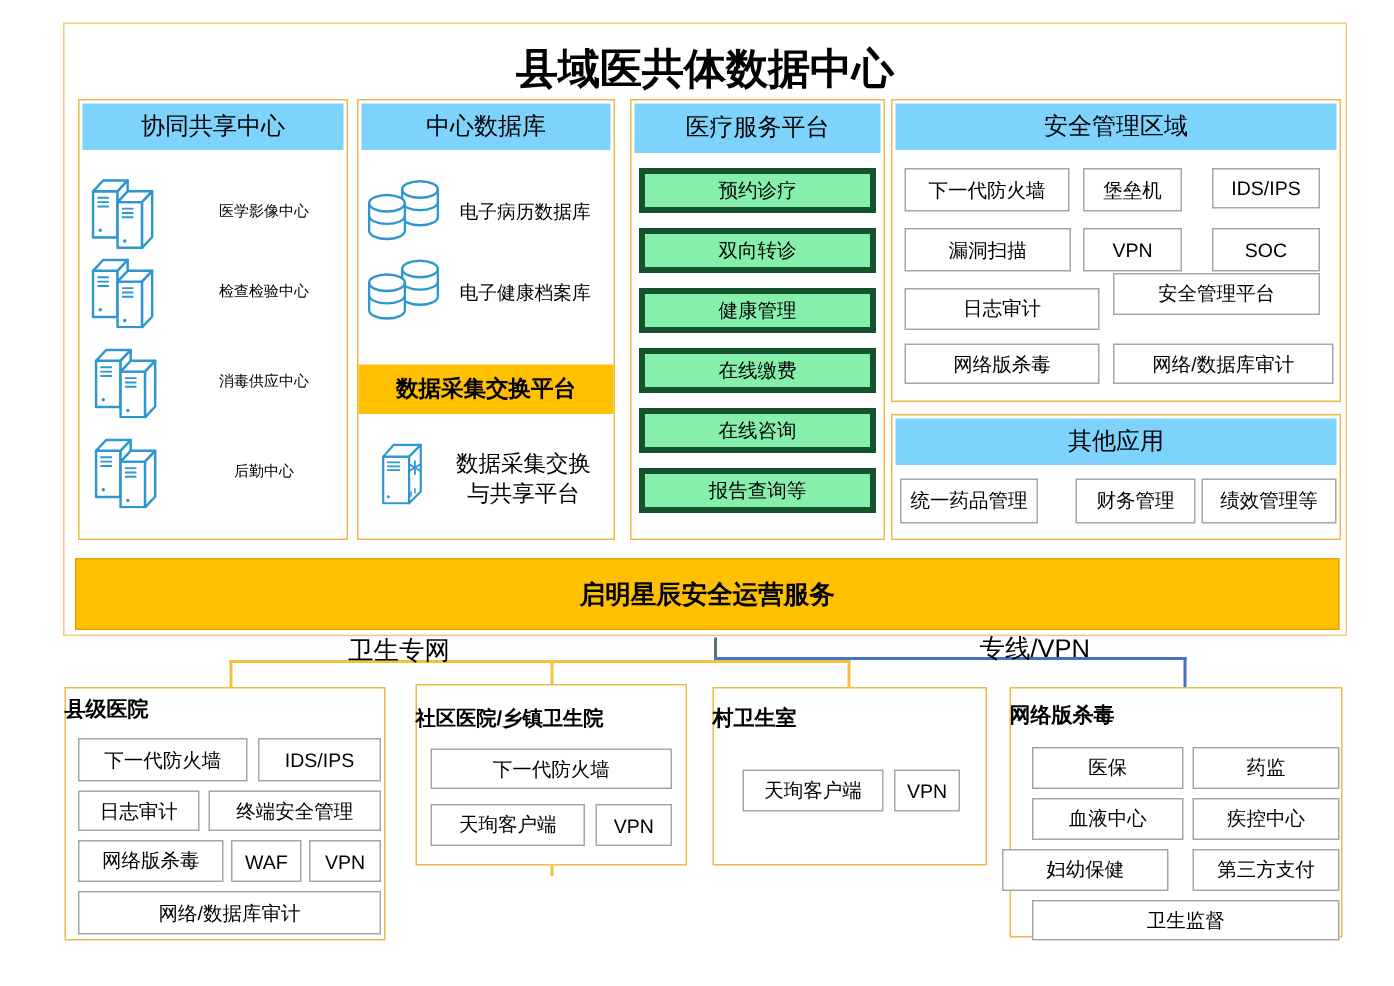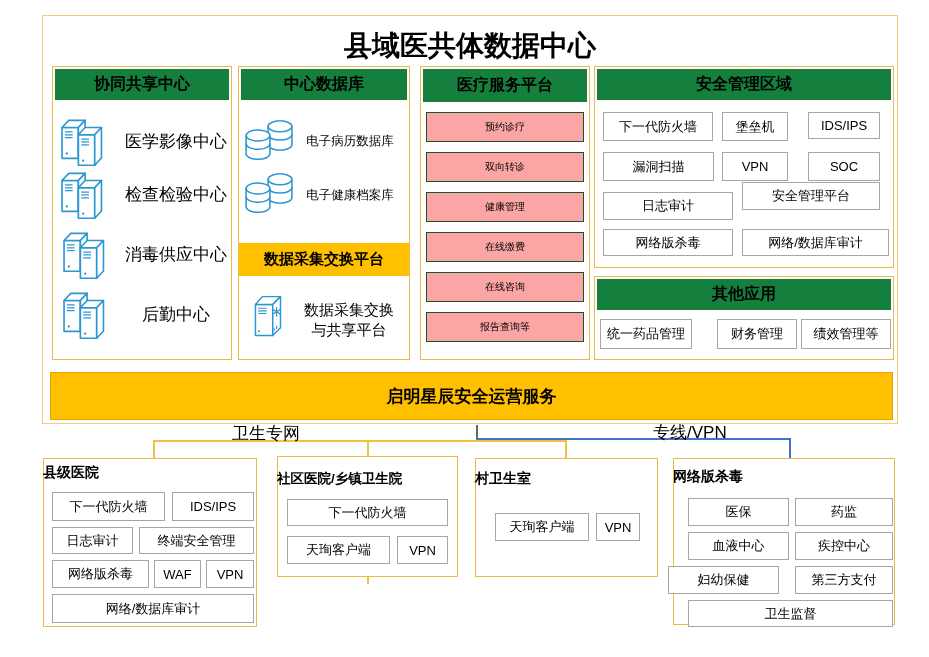--- a/index.html
+++ b/index.html
@@ -1,30 +1,30 @@
 <!DOCTYPE html>
 <html><head>
 <meta charset="utf-8">
 <style>
   html,body{margin:0;padding:0;background:#fff}
   .stage{position:relative;width:929px;height:657px;background:#fff;
          font-family:"Liberation Sans",sans-serif;color:#000;overflow:hidden}
   .abs{position:absolute;box-sizing:border-box}
   .outer{border:1px solid #F2CB7E;background:#fff}
   .col{border:1px solid #EDB94B;background:#fff}
-  .hdr{background:#15803d;display:flex;align-items:center;justify-content:center;
-       font-weight:bold;font-size:16px;white-space:nowrap}
+  .hdr{background:#7dd3fc;display:flex;align-items:center;justify-content:center;
+       font-weight:normal;font-size:16px;white-space:nowrap}
   .subhdr{background:#FFC000;display:flex;align-items:center;justify-content:center;
        font-weight:bold;font-size:15px;white-space:nowrap}
   .title{font-size:28px;font-weight:bold;text-align:center;white-space:nowrap}
   .wbox{background:#fff;border:1px solid #A6A6A6;display:flex;align-items:center;
         justify-content:center;font-size:13px;white-space:nowrap}
-  .gbtn{background:#fca5a5;border:1px solid #14532d;display:flex;align-items:center;
-        justify-content:center;font-size:10px;white-space:nowrap}
-  .lbl{font-size:17px;display:flex;align-items:center;justify-content:center;white-space:nowrap}
+  .gbtn{background:#86efac;border:4px solid #14532d;display:flex;align-items:center;
+        justify-content:center;font-size:13px;white-space:nowrap}
+  .lbl{font-size:10px;display:flex;align-items:center;justify-content:center;white-space:nowrap}
   .banner{background:#FFC000;border:1px solid #E7A100;display:flex;align-items:center;
           justify-content:center;font-weight:bold;font-size:17px}
   .netlbl{font-size:17px;white-space:nowrap}
   .bhdr{font-weight:bold;font-size:14px;white-space:nowrap}
   .vline,.hline{position:absolute}
   .y{background:#F2C23E}
   .b{background:#4472C4}
   .d{background:#5E6F63}
   .plat{font-size:15px;text-align:center;line-height:1.35}
 </style>

